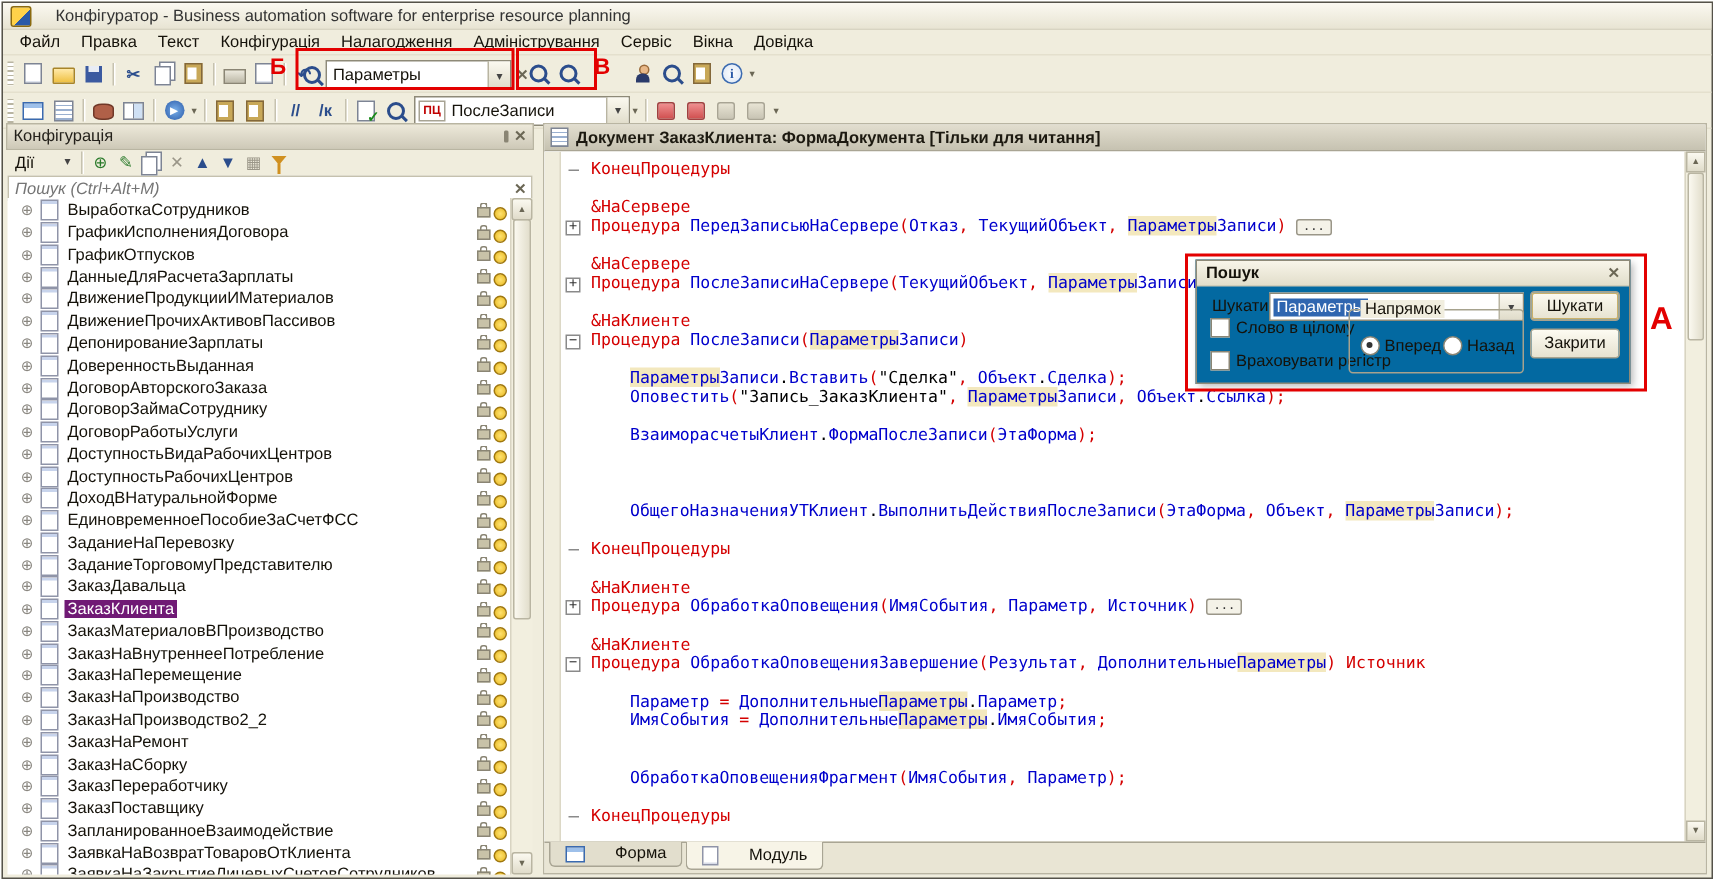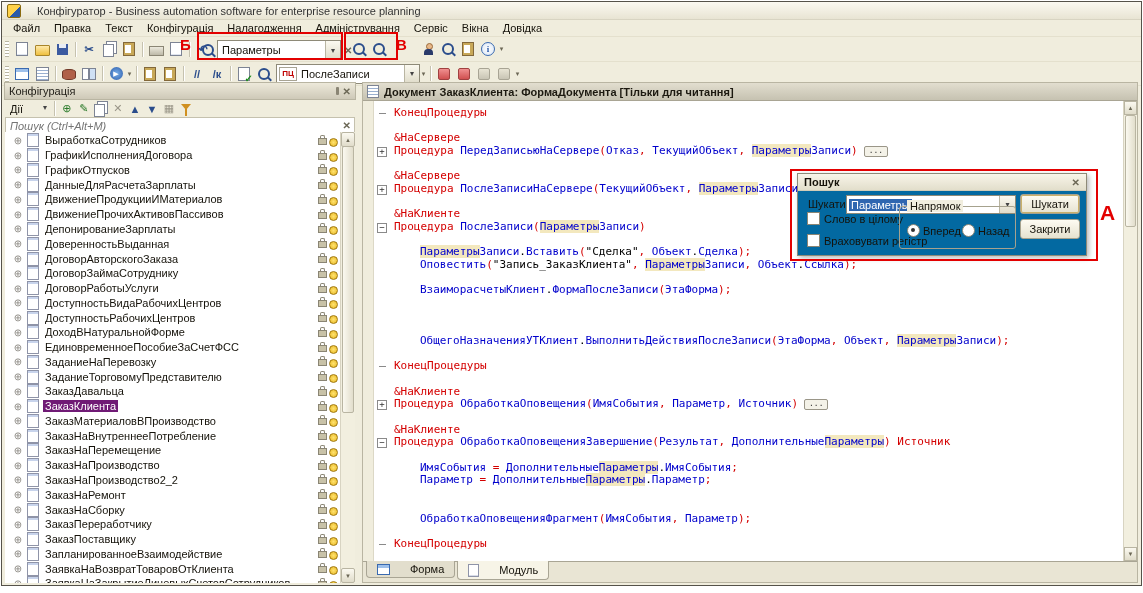--- a/index.html
+++ b/index.html
@@ -617,22 +617,22 @@
             <div class="cl"><span style="padding-left: 26px;"><span class="tk-b">ОбщегоНазначенияУТКлиент</span><span class="tk-k">.</span><span class="tk-b">ВыполнитьДействияПослеЗаписи</span><span class="tk-r">(</span><span class="tk-b">ЭтаФорма</span><span class="tk-r">, </span><span class="tk-b">Объект</span><span class="tk-r">, </span><span class="tk-b tk-hl">Параметры</span><span class="tk-b">Записи</span><span class="tk-r">);</span></span></div>
             <div class="cl"><span></span></div>
             <div class="cl"><span class="fe"></span><span><span class="tk-r">КонецПроцедуры</span></span></div>
             <div class="cl"><span></span></div>
             <div class="cl"><span><span class="tk-r">&amp;НаКлиенте</span></span></div>
             <div class="cl"><span class="fm">+</span><span><span class="tk-r">Процедура </span><span class="tk-b">ОбработкаОповещения</span><span class="tk-r">(</span><span class="tk-b">ИмяСобытия</span><span class="tk-r">, </span><span class="tk-b">Параметр</span><span class="tk-r">, </span><span class="tk-b">Источник</span><span class="tk-r">)</span><span class="elps">...</span></span></div>
             <div class="cl"><span></span></div>
             <div class="cl"><span><span class="tk-r">&amp;НаКлиенте</span></span></div>
             <div class="cl"><span class="fm">−</span><span><span class="tk-r">Процедура </span><span class="tk-b">ОбработкаОповещенияЗавершение</span><span class="tk-r">(</span><span class="tk-b">Результат</span><span class="tk-r">, </span><span class="tk-b">Дополнительные</span><span class="tk-b tk-hl">Параметры</span><span class="tk-r">)</span><span class="tk-r"> Источник</span></span></div>
             <div class="cl"><span></span></div>
+            <div class="cl"><span style="padding-left: 26px;"><span class="tk-b">Параметр</span><span class="tk-r"> = </span><span class="tk-b">Дополнительные</span><span class="tk-b tk-hl">Параметры</span><span class="tk-k">.</span><span class="tk-b">Параметр</span><span class="tk-r">;</span></span></div>
             <div class="cl"><span style="padding-left: 26px;"><span class="tk-b">ИмяСобытия</span><span class="tk-r"> = </span><span class="tk-b">Дополнительные</span><span class="tk-b tk-hl">Параметры</span><span class="tk-k">.</span><span class="tk-b">ИмяСобытия</span><span class="tk-r">;</span></span></div>
-            <div class="cl"><span style="padding-left: 26px;"><span class="tk-b">Параметр</span><span class="tk-r"> = </span><span class="tk-b">Дополнительные</span><span class="tk-b tk-hl">Параметры</span><span class="tk-k">.</span><span class="tk-b">Параметр</span><span class="tk-r">;</span></span></div>
             <div class="cl"><span></span></div>
             <div class="cl"><span></span></div>
             <div class="cl"><span style="padding-left: 26px;"><span class="tk-b">ОбработкаОповещенияФрагмент</span><span class="tk-r">(</span><span class="tk-b">ИмяСобытия</span><span class="tk-r">, </span><span class="tk-b">Параметр</span><span class="tk-r">);</span></span></div>
             <div class="cl"><span></span></div>
             <div class="cl"><span class="fe"></span><span><span class="tk-r">КонецПроцедуры</span></span></div>
           </div>
       </div>
       <div class="ed-sb">
         <span class="b up">▲</span>
         <span class="th"></span>

